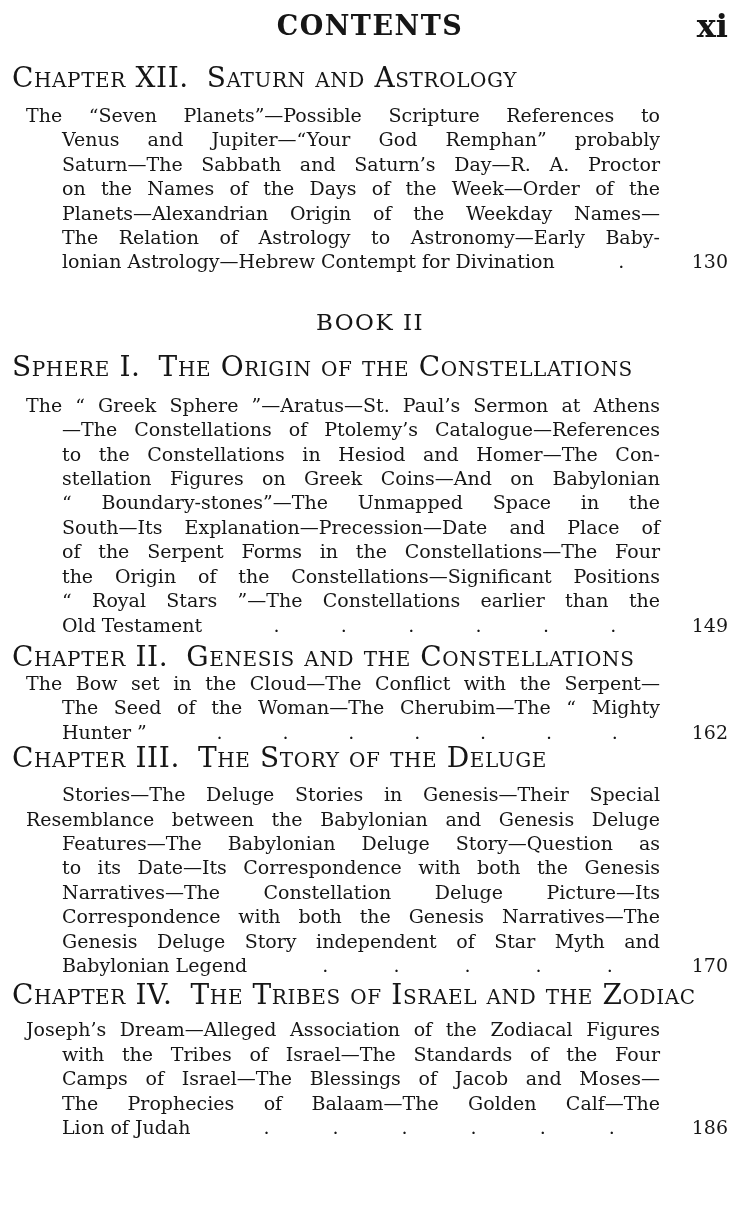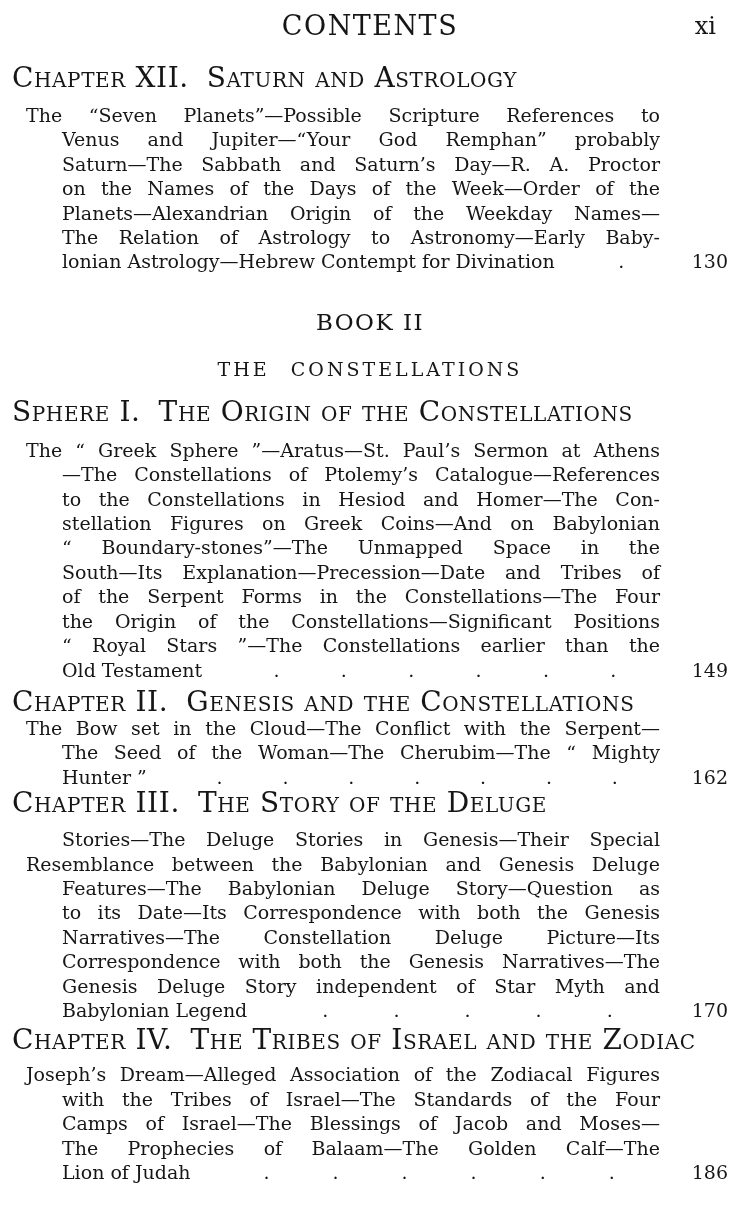--- a/index.html
+++ b/index.html
@@ -9,32 +9,32 @@
     width: 755px;
     height: 1208px;
     background: #ffffff;
     color: #161616;
     font-family: "DejaVu Serif", serif;
     font-size: 19px;
     padding: 8px 27px 0 12px;
     overflow: hidden;
   }
   
-  .header { position: relative; height: 36px; }
+  .header { position: relative; height: 36px; font-weight: bold; }
   .header-title {
     text-align: center;
     font-size: 27px;
     letter-spacing: 1.5px;
     line-height: 36px;
   }
   .folio {
     position: absolute;
-    right: 12px;
+    right: 0;
     top: 0;
-    font-size: 24px;
+    font-size: 32px;
     line-height: 36px;
   }
   
   .chapter-heading {
     font-variant: small-caps;
     font-size: 28px;
     line-height: 28px;
     letter-spacing: 0.6px;
     white-space: nowrap;
   }
@@ -115,32 +115,31 @@
     <div class="lastline">
       <span class="ll-text">lonian Astrology—Hebrew Contempt for Divination</span>
       <span class="leaders">
           <span>.</span>
         </span>
       <span class="pagenum">130</span>
     </div>
   </div>
 
   <div class="book-title">BOOK II</div>
-  <div class="book-subtitle">THE CONSTELLATIONS</div>
 
   <div class="chapter-heading mt-ch1">
     <span class="label">Sphere I.</span><span class="title">The Origin of the Constellations</span>
   </div>
   <div class="summary mt-p2">
     <div class="line first">The “ Greek Sphere ”—Aratus—St. Paul’s Sermon at Athens</div>
     <div class="line cont">—The Constellations of Ptolemy’s Catalogue—References</div>
     <div class="line cont">to the Constellations in Hesiod and Homer—The Con-</div>
     <div class="line cont">stellation Figures on Greek Coins—And on Babylonian</div>
     <div class="line cont">“ Boundary-stones”—The Unmapped Space in the</div>
-    <div class="line cont">South—Its Explanation—Precession—Date and Tribes of</div>
+    <div class="line cont">South—Its Explanation—Precession—Date and Place of</div>
     <div class="line cont">of the Serpent Forms in the Constellations—The Four</div>
     <div class="line cont">the Origin of the Constellations—Significant Positions</div>
     <div class="line cont">“ Royal Stars ”—The Constellations earlier than the</div>
     <div class="lastline">
       <span class="ll-text">Old Testament</span>
       <span class="leaders">
           <span>.</span>
           <span>.</span>
           <span>.</span>
           <span>.</span>

